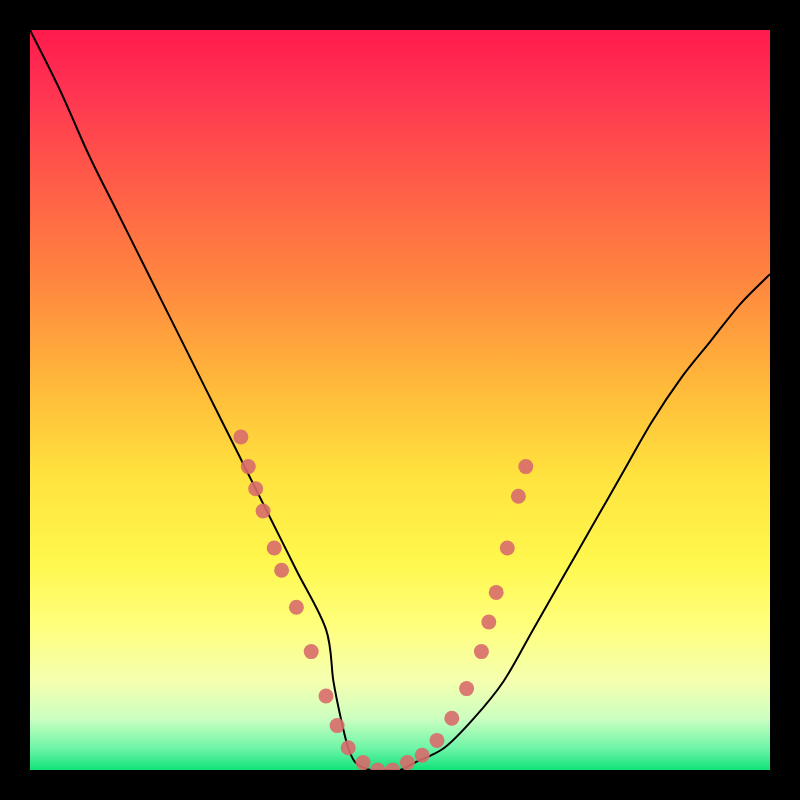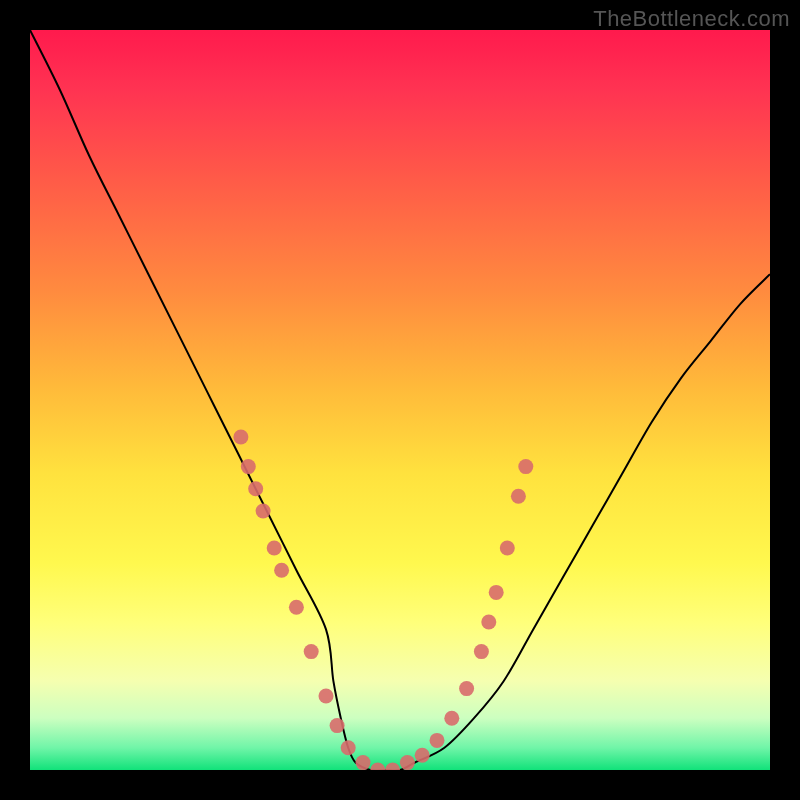--- a/index.html
+++ b/index.html
@@ -93,14 +93,13 @@
           <circle cx="451.4" cy="621.6" r="7.5" fill="#d86b6b" fill-opacity="0.9"></circle>
           <circle cx="458.8" cy="592" r="7.5" fill="#d86b6b" fill-opacity="0.9"></circle>
           <circle cx="466.2" cy="562.4" r="7.5" fill="#d86b6b" fill-opacity="0.9"></circle>
           <circle cx="477.3" cy="518" r="7.5" fill="#d86b6b" fill-opacity="0.9"></circle>
           <circle cx="488.40000000000003" cy="466.2" r="7.5" fill="#d86b6b" fill-opacity="0.9"></circle>
           <circle cx="495.8" cy="436.6" r="7.5" fill="#d86b6b" fill-opacity="0.9"></circle>
         </g>
     </svg>
   </div>
 
-  <div class="watermark">TheBottleneck.com</div>
 </div>
 
 </body></html>

